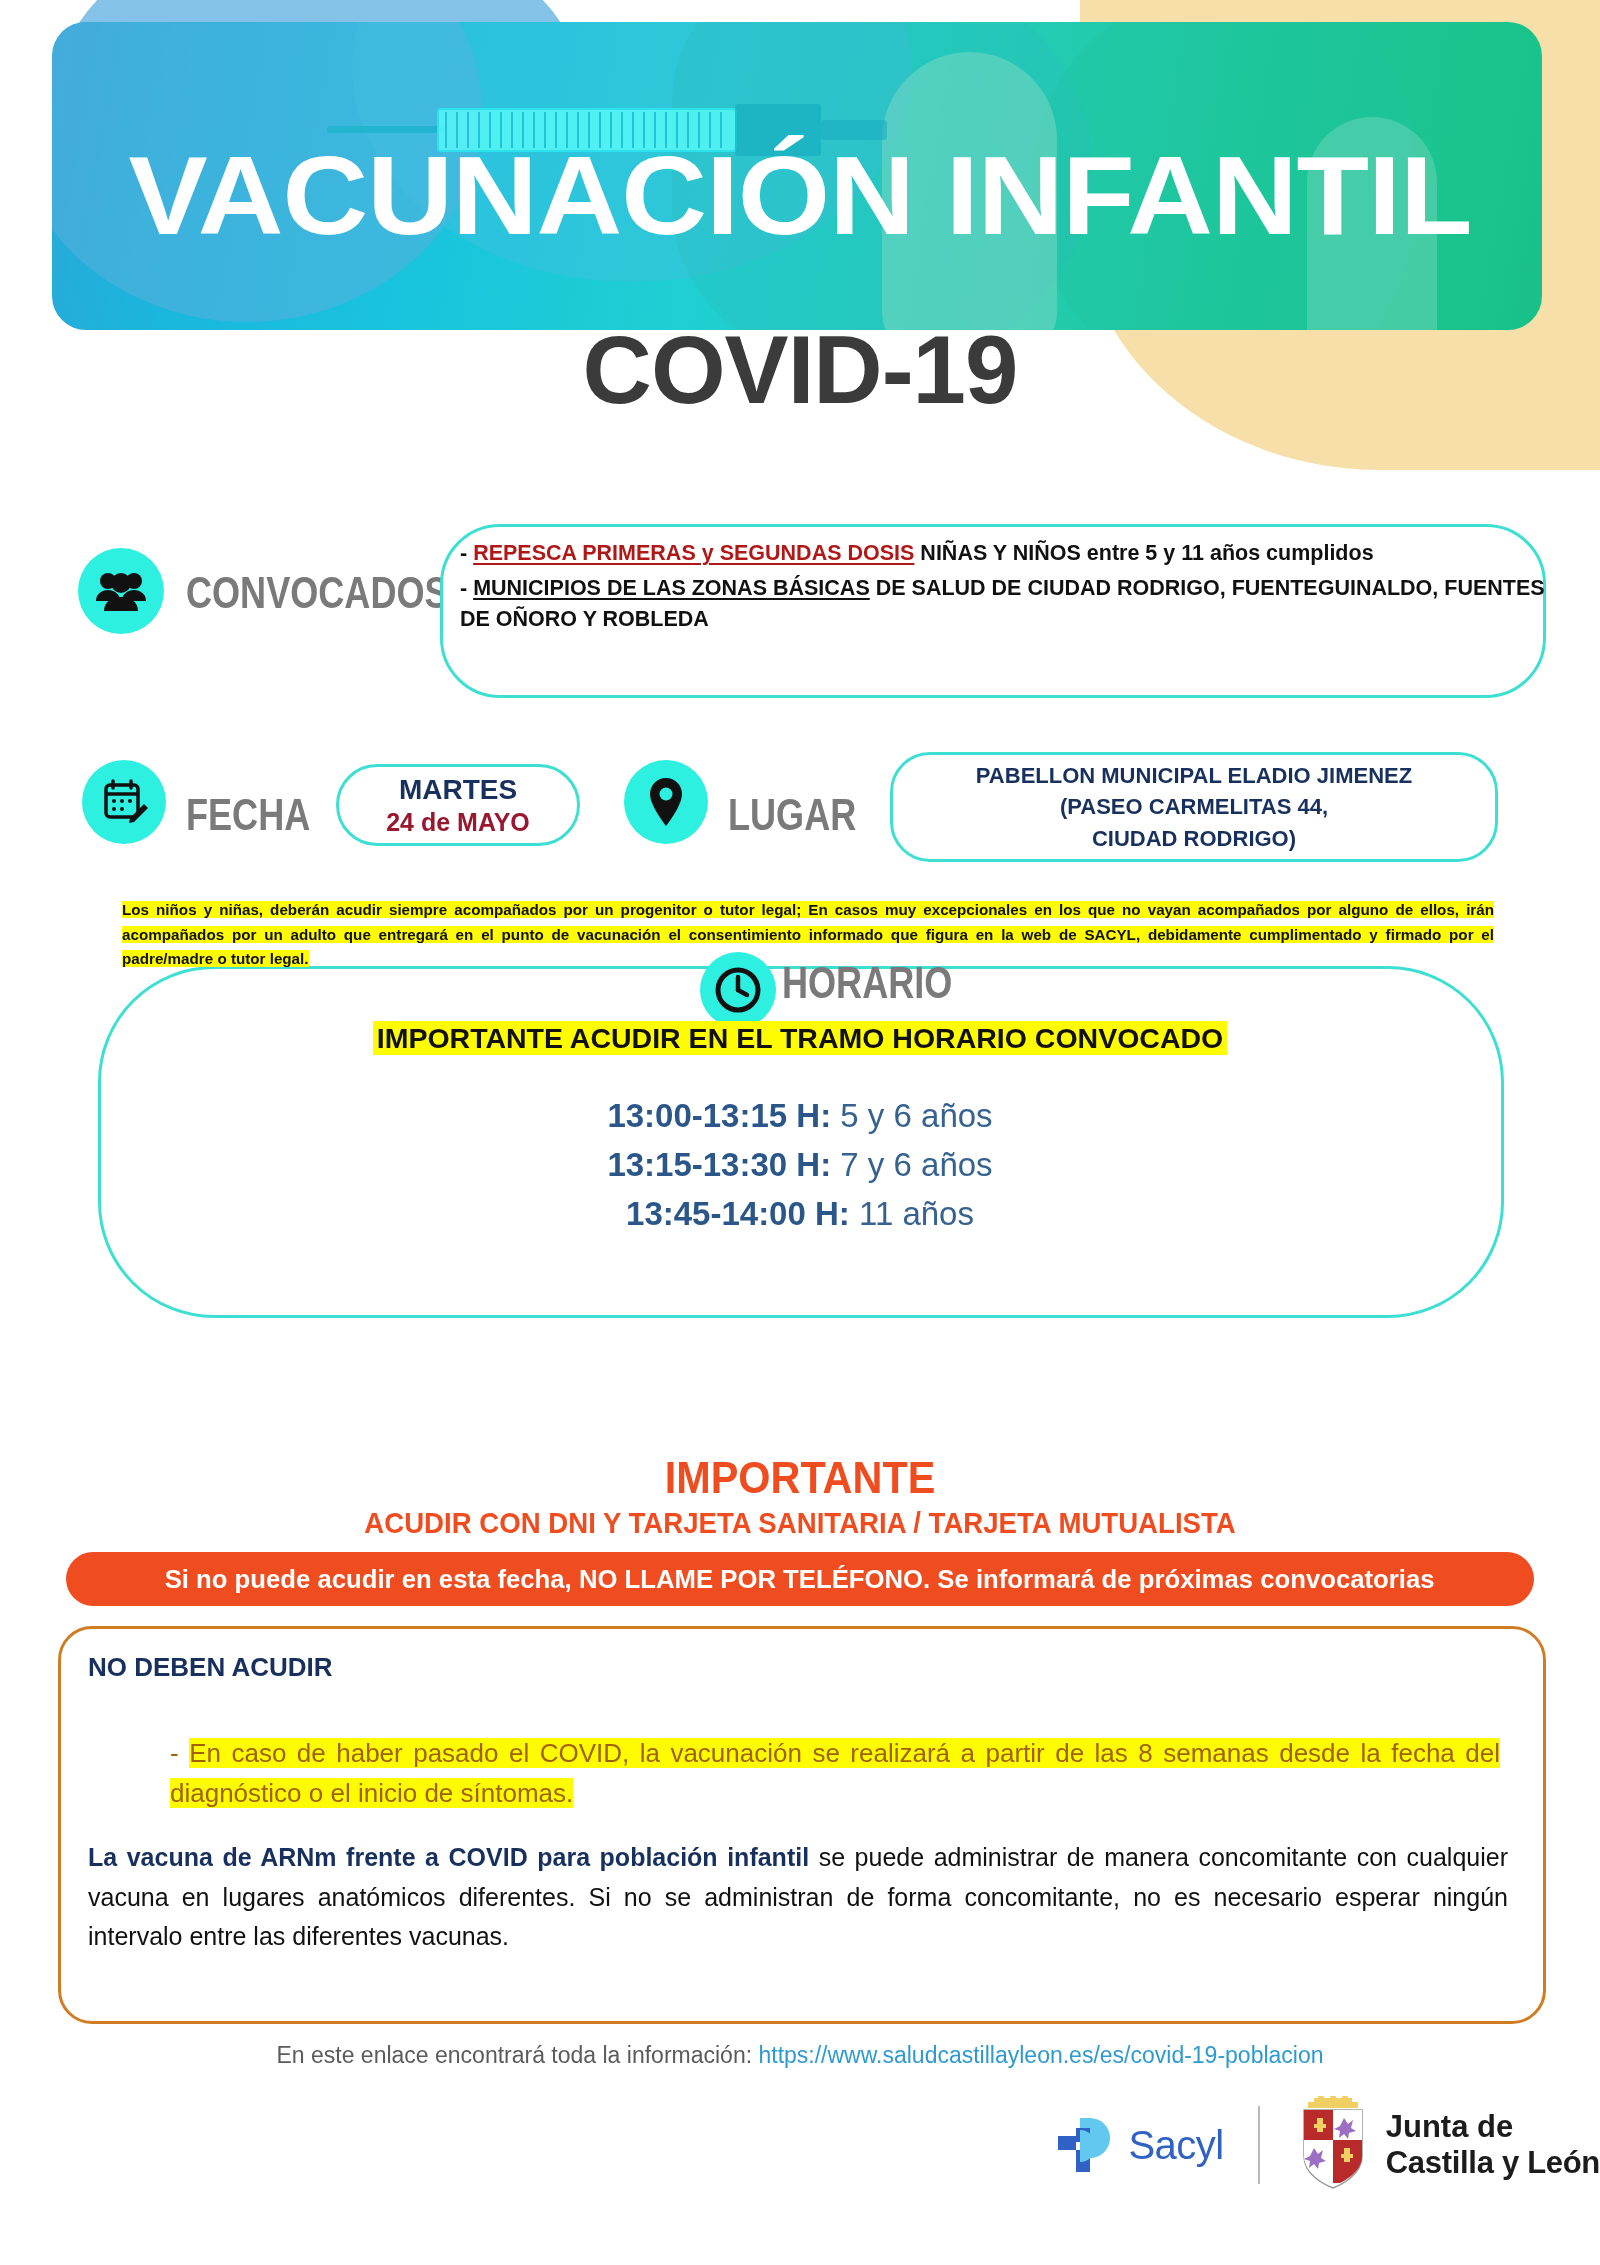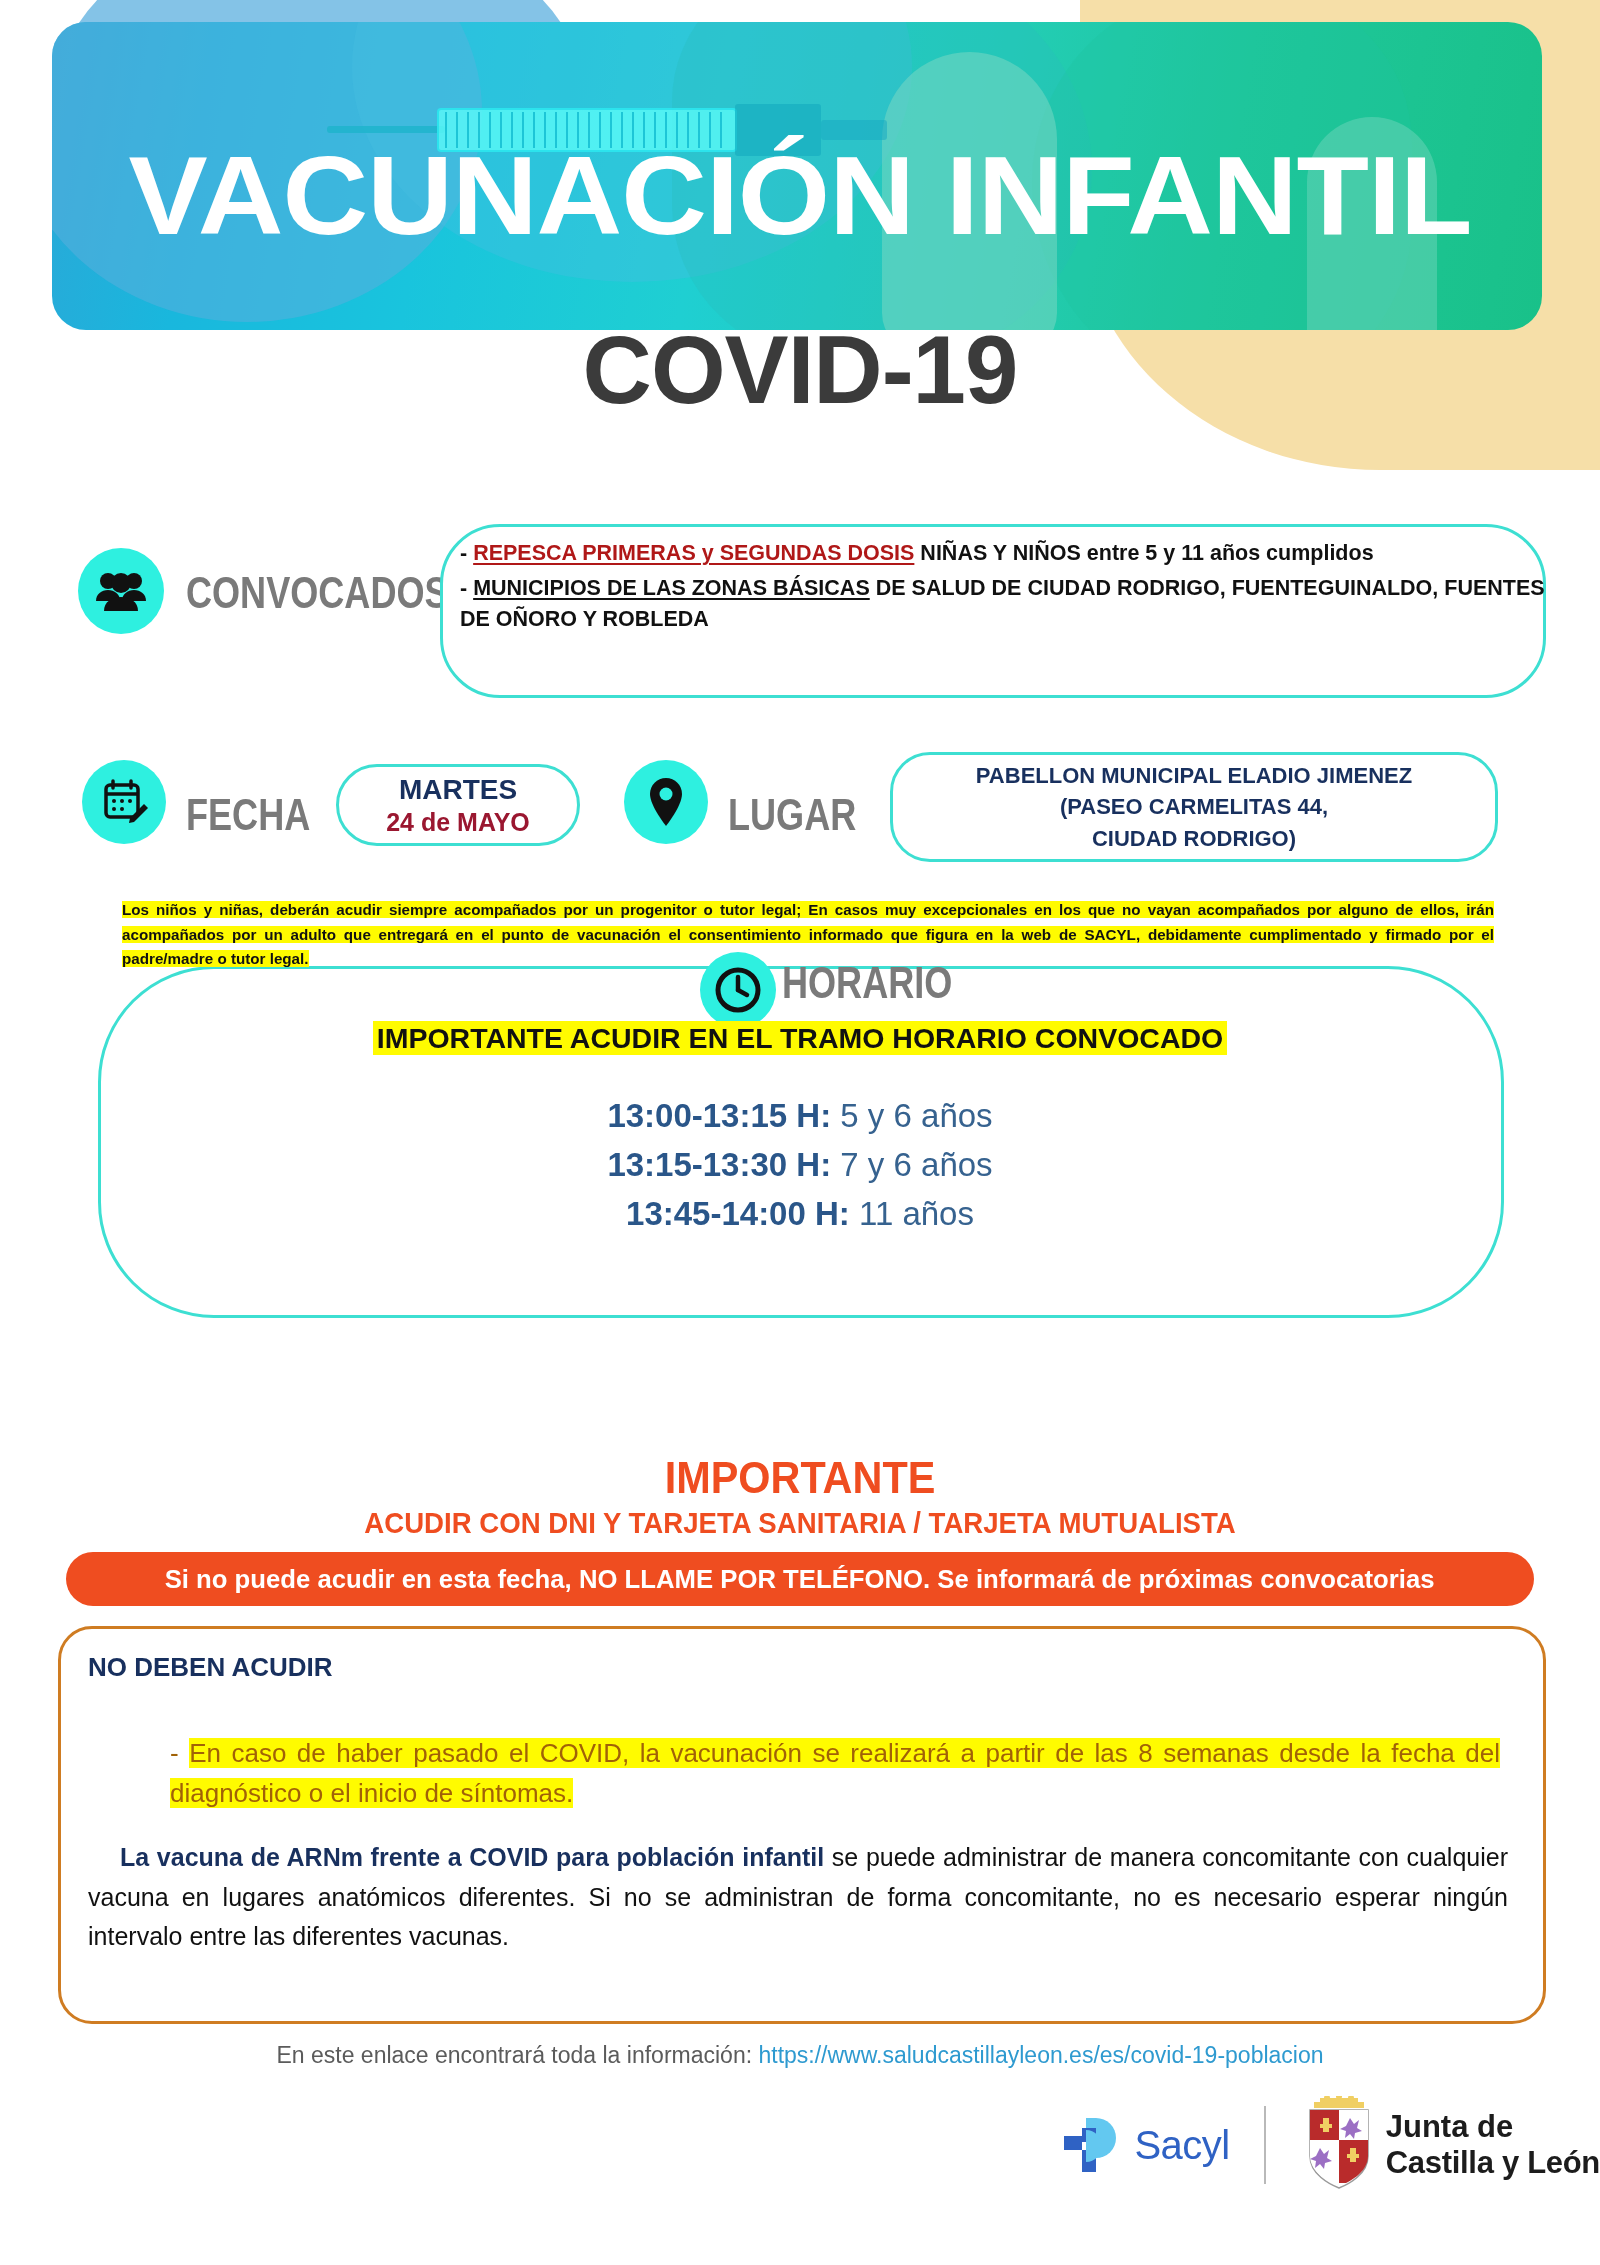--- a/index.html
+++ b/index.html
@@ -414,21 +414,21 @@
   .nda-para {
     position: absolute;
     left: 88px; top: 1838px;
     width: 1420px;
     font-family: "Liberation Sans", sans-serif;
     font-size: 25px;
     color: #111;
     line-height: 1.58;
     text-align: justify;
   }
-  .nda-para b { color: #18305e; font-weight: 700; margin-left: 32px; }
+  .nda-para b { color: #18305e; font-weight: 700; }
 
   
   .foot-link {
     position: absolute;
     left: 0; top: 2042px;
     width: 1600px;
     text-align: center;
     font-family: "Liberation Sans", sans-serif;
     font-size: 23px;
     color: #5b5b5b;
@@ -449,21 +449,21 @@
   .sacyl-mark { position: relative; width: 66px; height: 66px; }
   .sacyl-word {
     font-family: "Liberation Sans", sans-serif;
     font-size: 40px; font-weight: 400; color: #2f62c4;
     letter-spacing: -.5px;
   }
   .logo-div {
     width: 2px; height: 78px; background: #b9b9b9;
     margin: 0 34px;
   }
-  .jcyl-logo { display: flex; align-items: center; gap: 8px; }
+  .jcyl-logo { display: flex; align-items: center; gap: 14px; }
   .jcyl-text {
     font-family: "Liberation Sans", sans-serif;
     font-size: 31px; font-weight: 700; color: #1c1c1c;
     line-height: 1.15;
   }
   .jcyl-text .l2 { letter-spacing: -.3px; }
 </style>
 </head>
 <body>
 

